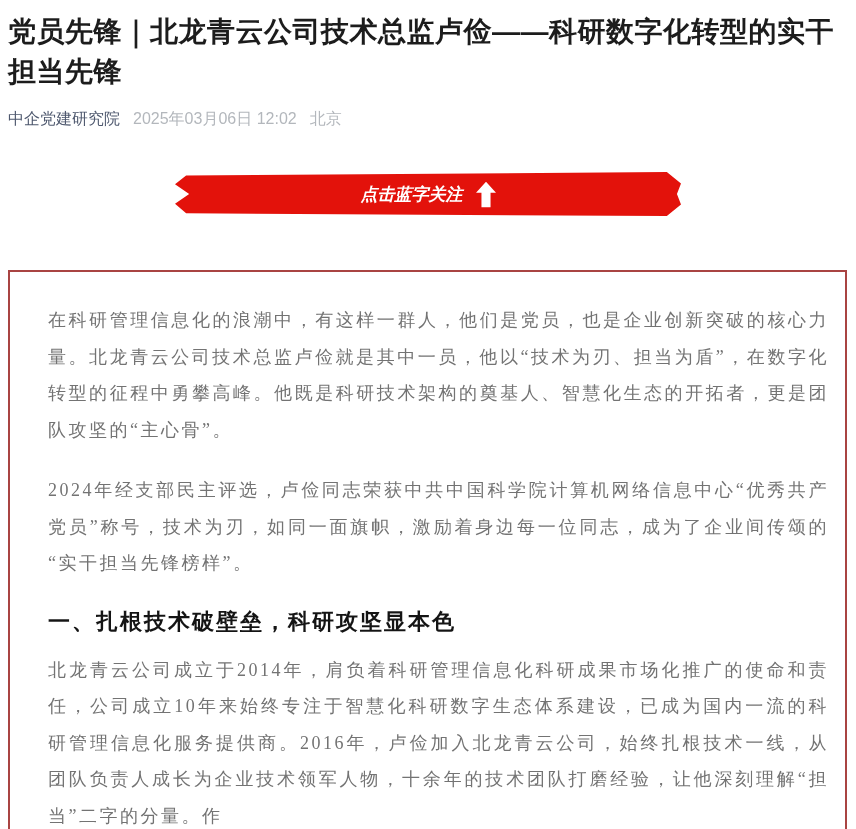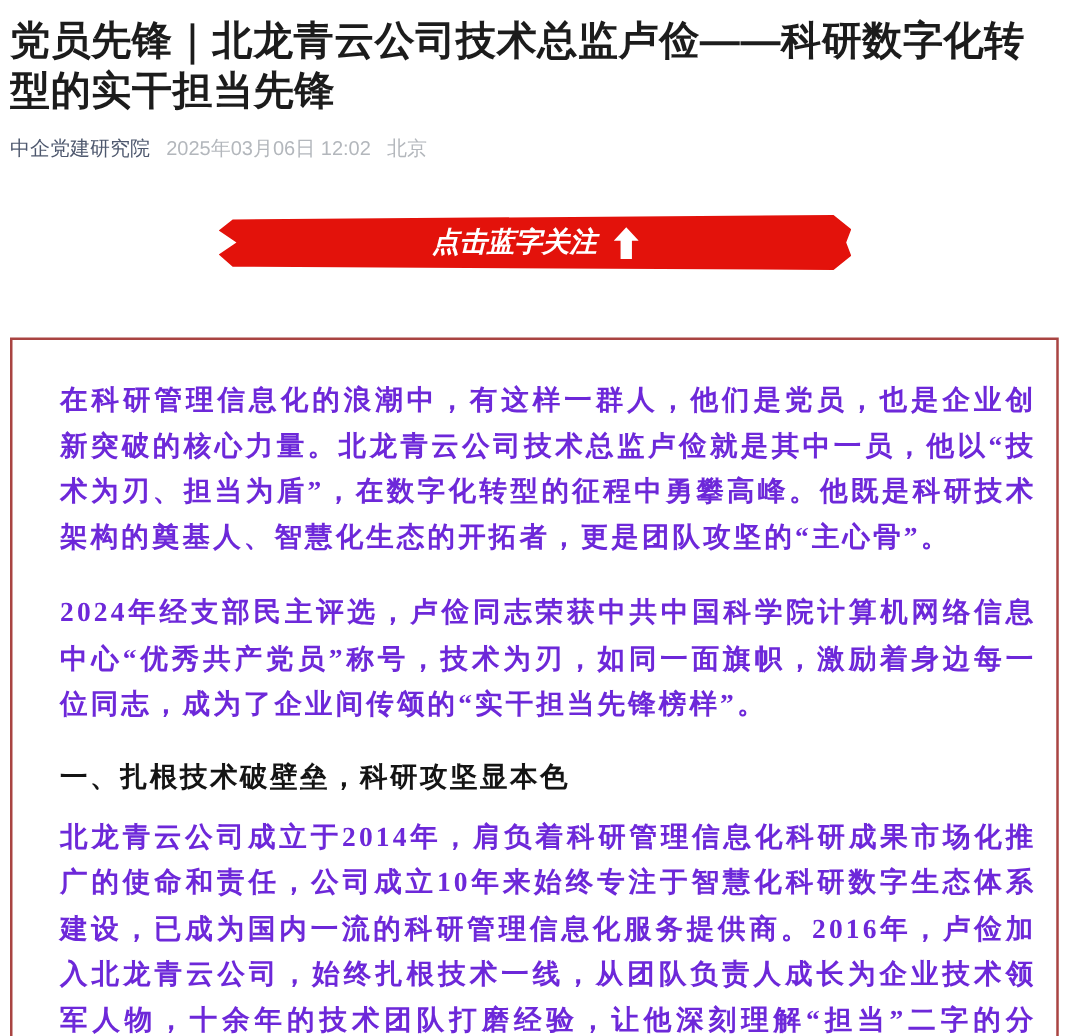--- a/index.html
+++ b/index.html
@@ -9,21 +9,21 @@
     height: 829px;
     overflow: hidden;
     background: #ffffff;
     font-family: "Liberation Sans", "DejaVu Sans", sans-serif;
   }
 
   
   .header { padding: 12px 10px 0 8px; }
   .title {
     margin: 0;
-    font-size: 32px;
+    font-size: 28px;
     line-height: 40px;
     font-weight: 700;
     color: #1c1c1c;
     letter-spacing: 0.5px;
   }
   .byline {
     margin-top: 17px;
     font-size: 16px;
     display: flex;
     align-items: baseline;
@@ -36,21 +36,21 @@
   .banner {
     width: 506px;
     height: 44px;
     margin: 42px auto 0;
     background: var(--banner-bg, #e3120b);
     color: var(--banner-fg, #ffffff);
     display: flex;
     align-items: center;
     justify-content: center;
     gap: 13px;
-    font-size: 22px;
+    font-size: 17px;
     font-weight: 700;
     font-style: italic;
     font-family: Liberation Mono, monospace;
     cursor: pointer;
     clip-path: polygon(
       2.2% 8%, 97.2% 0%, 100% 26%, 99.2% 50%, 100% 74%,
       97.2% 100%, 2.2% 94%, 0% 72%, 2.8% 50%, 0% 28%
     );
   }
   .banner .acct { color: var(--banner-accent, #f2b53d); }
@@ -60,27 +60,26 @@
   
   .content-box {
     margin: 54px 9px 0 8px;
     border: 2px solid var(--box-border, #a94442);
     padding: 30px 16px 20px 38px;
     min-height: 560px;
     background: #ffffff;
   }
   .content-box p {
     margin: 0 0 24px;
-    font-size: 22px;
+    font-size: 18px;
     line-height: 36.5px;
     letter-spacing: 2.5px;
     text-align: justify;
-    color: #6d28d9;
+    color: #737373;
     font-family: "Liberation Serif", "DejaVu Serif", serif;
-    font-weight: bold;
   }
   .content-box h2 {
     margin: 24px 0 14px;
     font-size: 22px;
     line-height: 32px;
     font-weight: 700;
     color: #141414;
     letter-spacing: 2px;
     font-family: "Liberation Serif", "DejaVu Serif", serif;
   }

